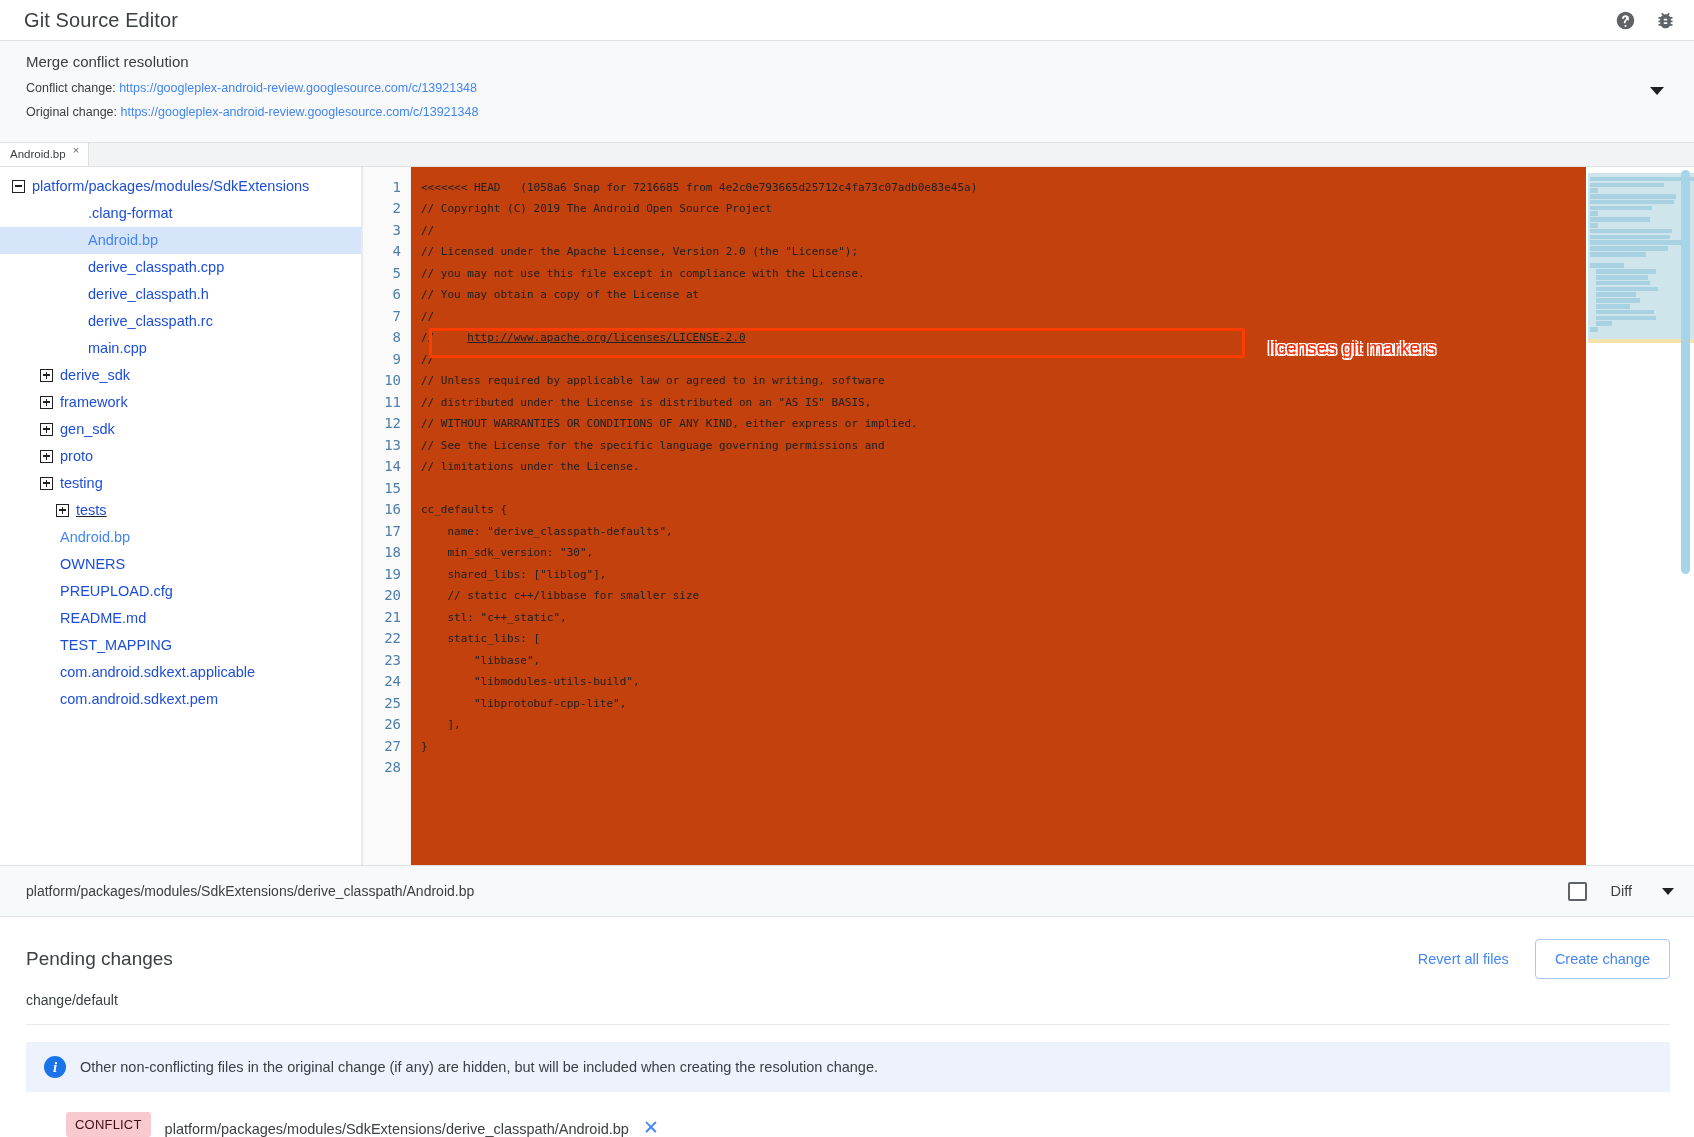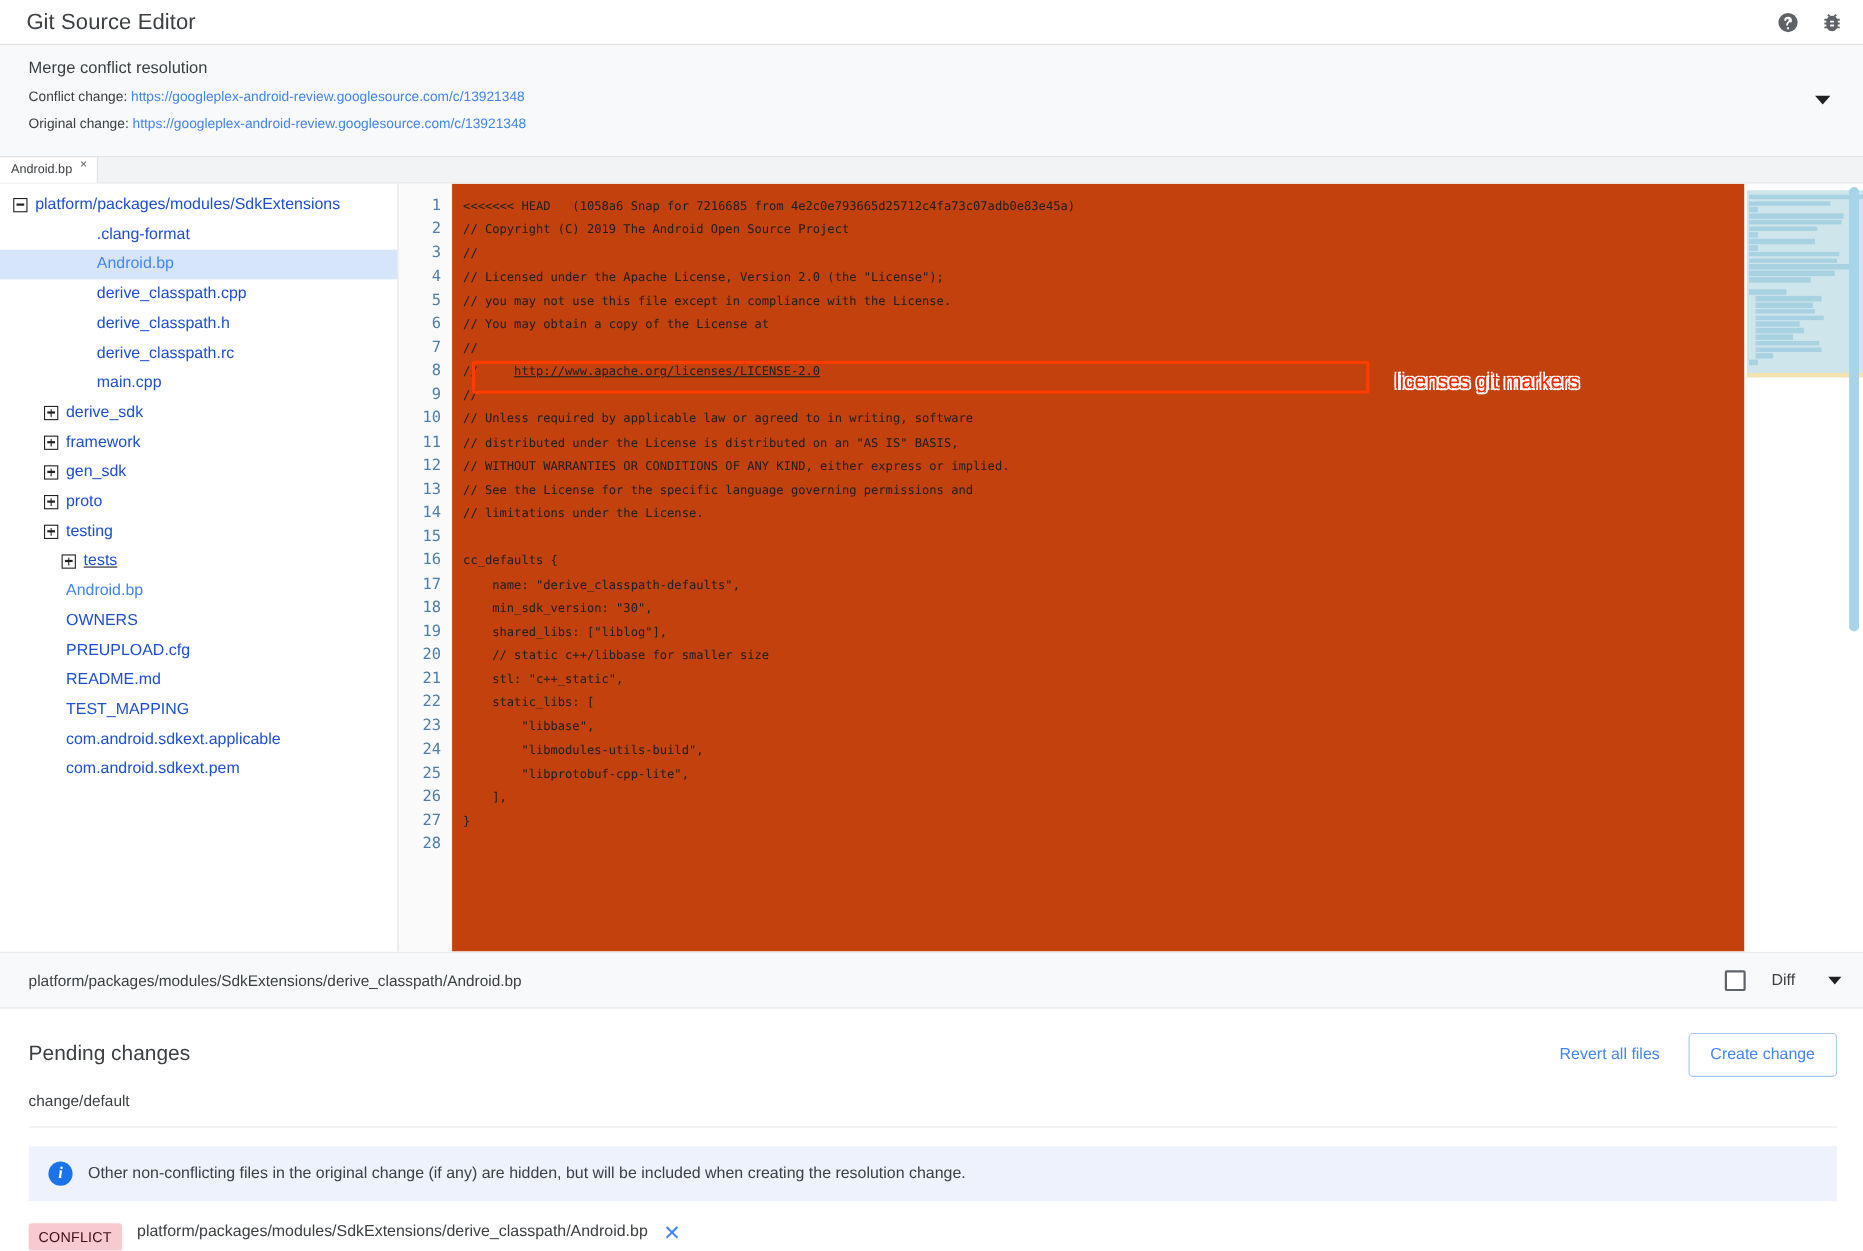--- a/index.html
+++ b/index.html
@@ -222,21 +222,21 @@
     font-size: 14.5px; color: #3c4043;
   }
   .info-icon {
     width: 22px; height: 22px; border-radius: 50%;
     background: #1a73e8; color: #fff;
     display: inline-flex; align-items: center; justify-content: center;
     font-size: 15px; font-family: "Liberation Serif", serif; font-style: italic; font-weight: bold;
     flex: 0 0 auto;
   }
 
-  .conflict-row { display: flex; align-items: flex-start; gap: 14px; margin-top: 20px; }
+  .conflict-row { display: flex; align-items: flex-end; gap: 14px; margin-top: 20px; margin-left: 40px; }
   .badge-conflict {
     background: #f9c9d0; color: #3c1014;
     font-size: 13px; padding: 5px 9px; border-radius: 3px;
     letter-spacing: .2px;
   }
   .conflict-path { font-size: 14.5px; color: #3c4043; }
   .x-icon { color: #4285f4; font-size: 19px; cursor: pointer; line-height: 1; font-weight: 500; }
 </style>
 </head>
 <body>

